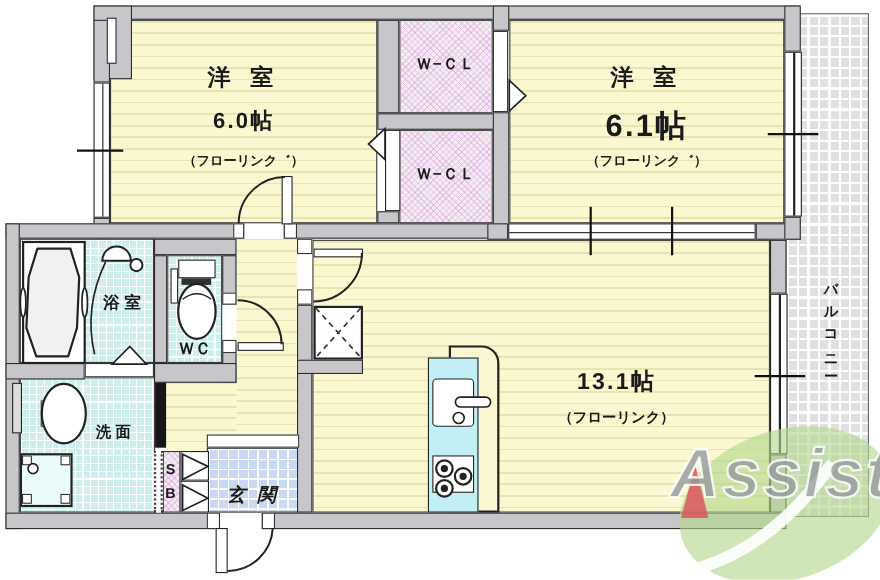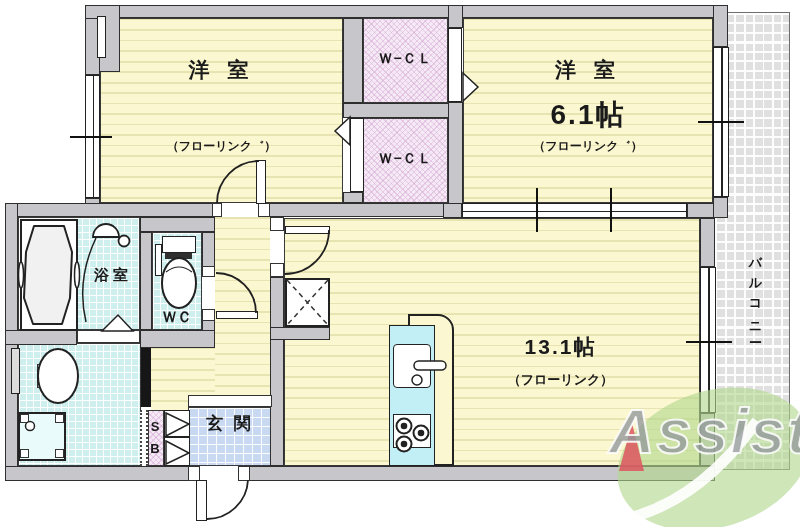--- a/index.html
+++ b/index.html
@@ -193,37 +193,39 @@
     <g fill="#fff" stroke="#222" stroke-width="1.5">
       <polygon points="463,73 478,87 463,101"></polygon>
       <polygon points="350,117 335,131 350,145"></polygon>
       <polygon points="102,331 133,331 118,315"></polygon>
       <polygon points="166,413 189,424 166,436"></polygon>
       <polygon points="166,441 189,453 166,464"></polygon>
     </g>
   </svg>
 
   <div class="lbl" style="left:100px;top:56px;width:243px;font-size:21px;letter-spacing:6px;">洋 室</div>
+  <div class="lbl" style="left:100px;top:96px;width:243px;font-size:20px;letter-spacing:2px;">6.0帖</div>
   <div class="lbl" style="left:100px;top:138px;width:243px;font-size:12px;">（フローリンク゛）</div>
 
   <div class="lbl" style="left:463px;top:56px;width:250px;font-size:21px;letter-spacing:6px;">洋 室</div>
   <div class="lbl" style="left:463px;top:96px;width:250px;font-size:28px;letter-spacing:2px;">6.1帖</div>
   <div class="lbl" style="left:463px;top:138px;width:250px;font-size:12px;">（フローリンク゛）</div>
 
   <div class="lbl" style="left:458px;top:333px;width:205px;font-size:21px;letter-spacing:2px;">13.1帖</div>
   <div class="lbl" style="left:458px;top:371px;width:205px;font-size:13px;">（フローリンク）</div>
 
   <div class="lbl" style="left:363px;top:50px;width:85px;font-size:14px;letter-spacing:1px;">Ｗ−ＣＬ</div>
   <div class="lbl" style="left:363px;top:150px;width:85px;font-size:14px;letter-spacing:1px;">Ｗ−ＣＬ</div>
 
   <div class="lbl" style="left:71px;top:266px;width:80px;font-size:15px;">浴 室</div>
   <div class="lbl" style="left:150px;top:308px;width:54px;font-size:15px;">ＷＣ</div>
+  <div class="lbl" style="left:48px;top:384px;width:110px;font-size:14px;">洗 面</div>
   <div class="lbl" style="left:147px;top:419px;width:16px;font-size:13px;">S</div>
   <div class="lbl" style="left:147px;top:441px;width:16px;font-size:13px;">B</div>
-  <div class="lbl" style="left:188px;top:412px;width:84px;font-size:17px;letter-spacing:3px;">玄 関</div>
+  <div class="lbl" style="left:188px;top:438px;width:84px;font-size:17px;letter-spacing:3px;font-style:italic;">玄 関</div>
   <div class="lbl" style="left:738px;top:208px;width:26px;height:175px;font-size:13px;writing-mode:vertical-rl;text-orientation:upright;letter-spacing:7px;">バルコニー</div>
 
   <div id="logo">
     <div class="leaf"></div>
     <svg width="210" height="150" viewBox="0 0 210 150" style="position:absolute;left:0;top:0;">
       <path d="M28,132 Q98,112 152,36" stroke="rgba(255,255,255,0.9)" stroke-width="11" fill="none"></path>
       <polygon points="27,38 14,86 39,86" fill="rgba(221,85,96,0.85)"></polygon>
     </svg>
     <span class="word">Assist</span>
   </div>

